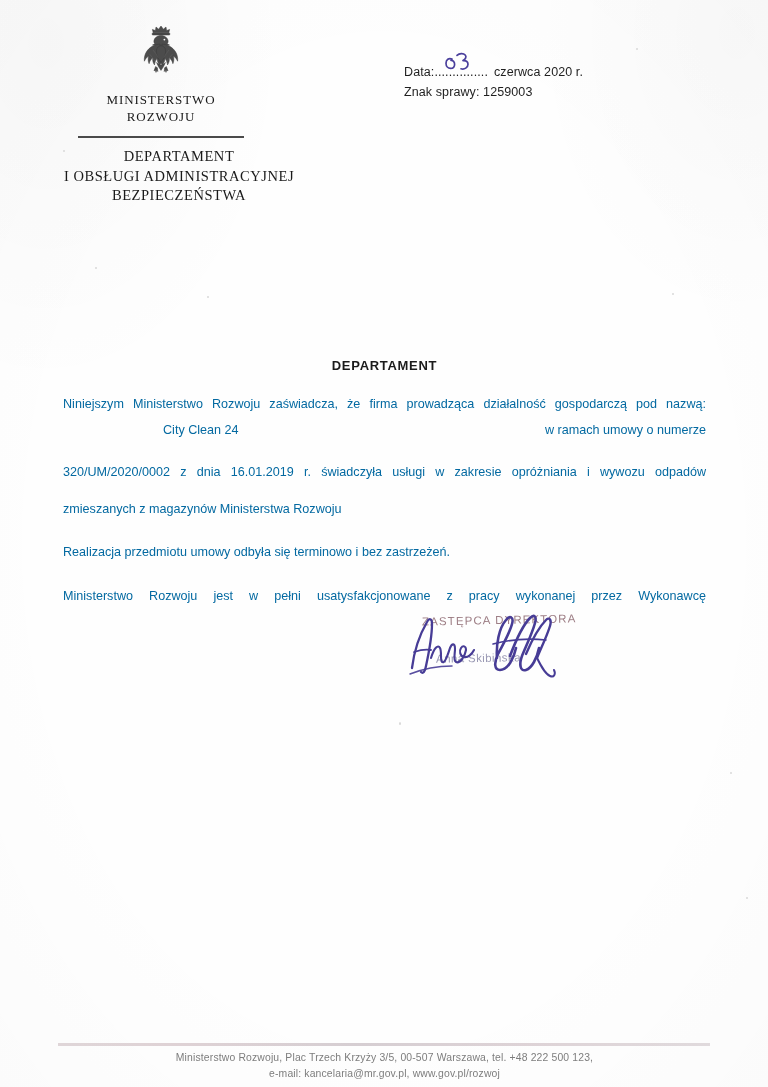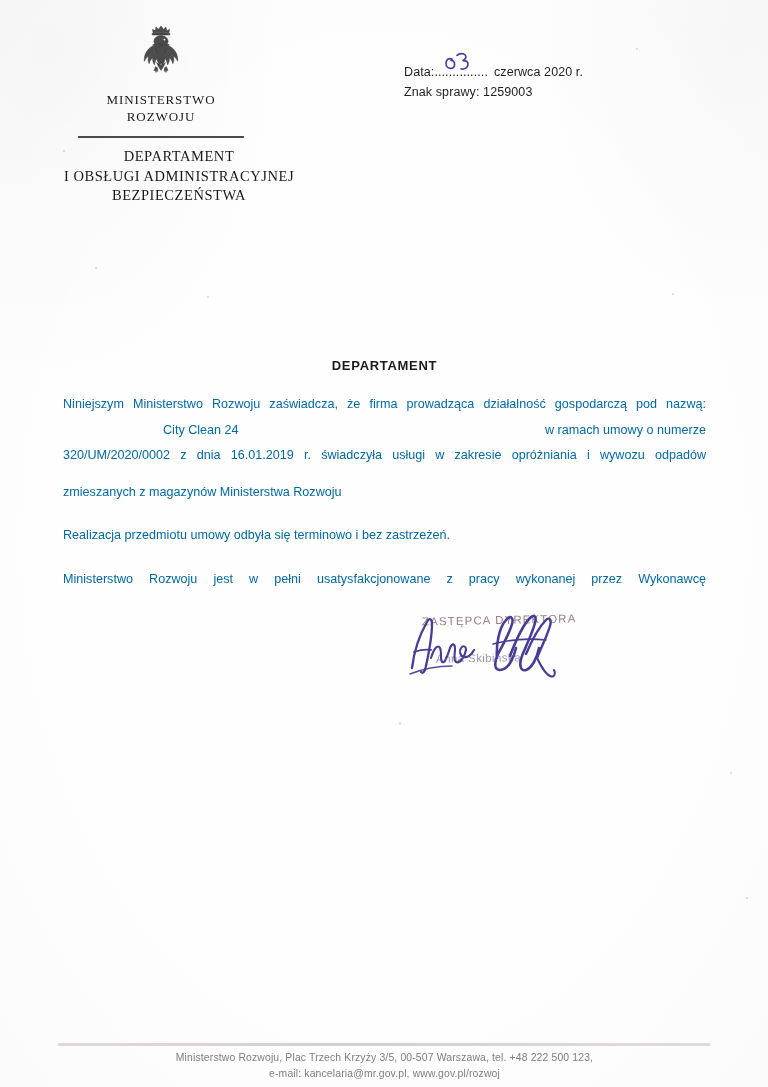--- a/index.html
+++ b/index.html
@@ -267,21 +267,21 @@
 
   <div class="body">
 
     <p class="para p-intro">Niniejszym Ministerstwo Rozwoju zaświadcza, że firma prowadząca działalność gospodarczą pod nazwą:</p>
 
     <div class="contract-line">
       <span class="company-name">City  Clean  24</span>
       <span>w ramach umowy o numerze</span>
     </div>
 
-    <p class="para p-intro" style="margin-top:0">320/UM/2020/0002 z dnia 16.01.2019 r. świadczyła usługi w zakresie opróżniania i wywozu odpadów</p>
+    <p class="para p-intro" style="margin-top:17px">320/UM/2020/0002 z dnia 16.01.2019 r. świadczyła usługi w zakresie opróżniania i wywozu odpadów</p>
     <p class="para" style="margin-top:11px">zmieszanych z magazynów Ministerstwa Rozwoju</p>
 
     <p class="para" style="margin-top:18px">Realizacja przedmiotu umowy odbyła się terminowo i bez zastrzeżeń.</p>
 
     <p class="para p-last" style="margin-top:18px">Ministerstwo Rozwoju jest w pełni usatysfakcjonowane z pracy wykonanej przez Wykonawcę</p>
   </div>
 
   <div class="signature-block">
     <div class="stamp-text">ZASTĘPCA DYREKTORA</div>
     <div class="stamp-name">Anna Skibińska</div>

